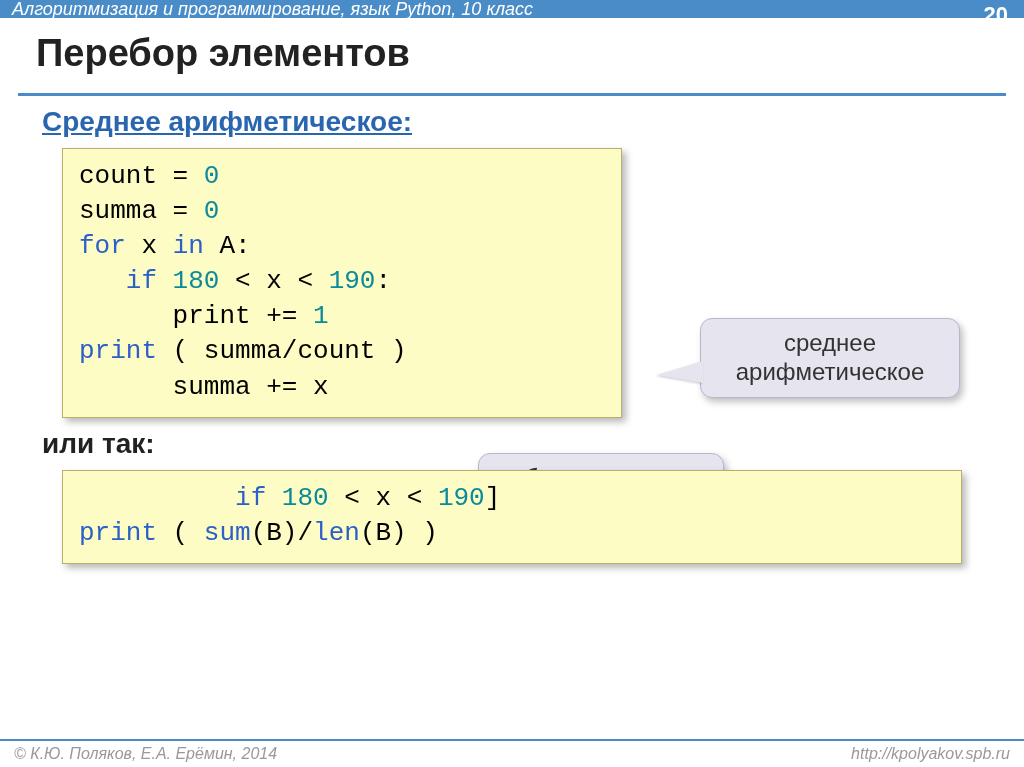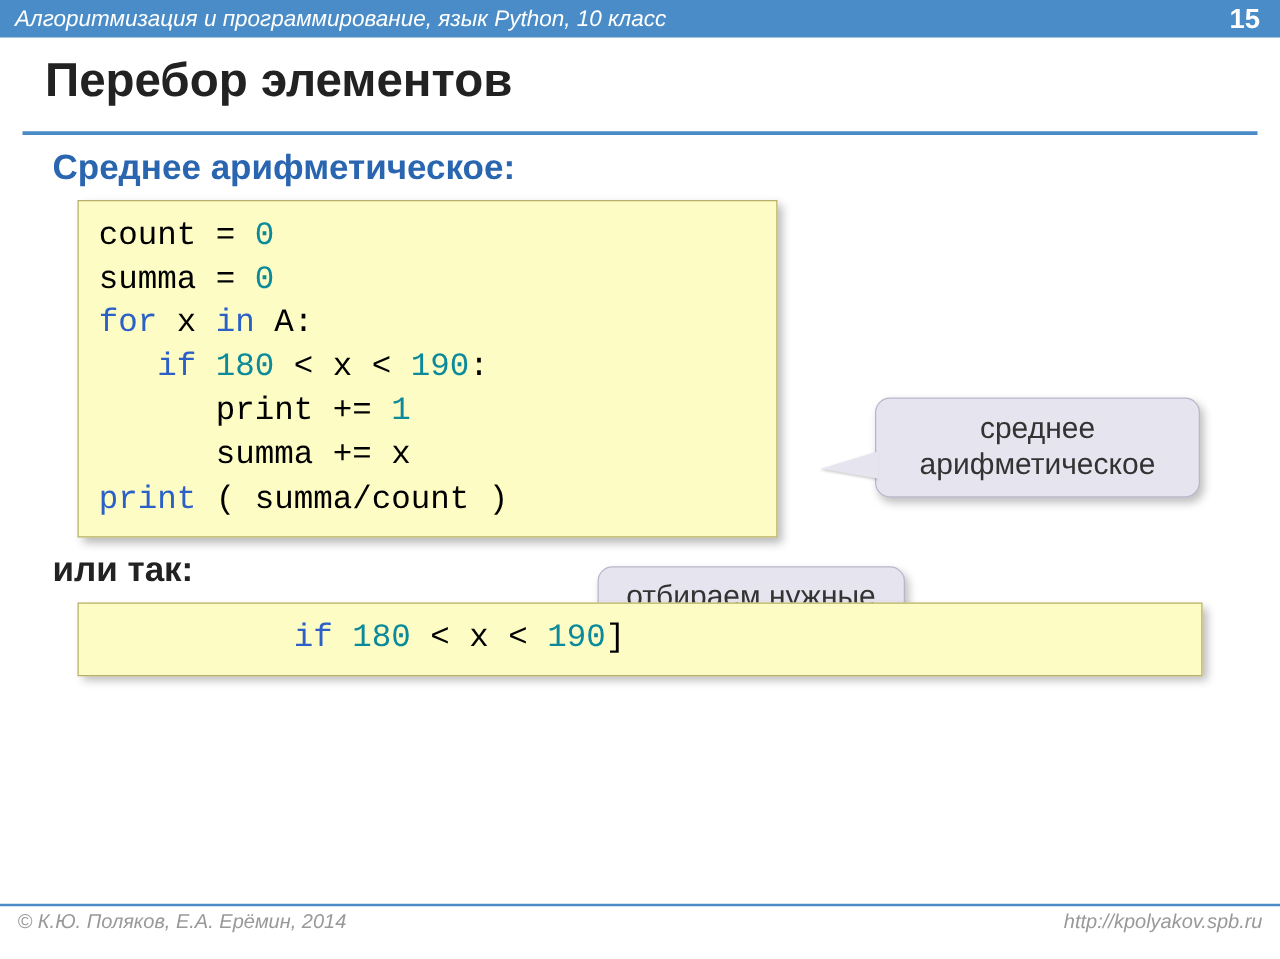--- a/index.html
+++ b/index.html
@@ -2,36 +2,37 @@
 <html><head>
 <meta charset="utf-8">
 <style>
 * { margin: 0; padding: 0; box-sizing: border-box; }
 body {
   width: 1024px; height: 767px;
   font-family: Arial, Helvetica, sans-serif;
   background: #fff; position: relative; overflow: hidden;
 }
 .header {
-  height: 30px; background: #4a8cc7;
+  height: 18px; background: #4a8cc7;
   display: flex; align-items: center; padding: 0 12px;
   color: #fff; font-style: italic; font-size: 18px;
 }
 .header .page-num {
   position: absolute; right: 16px; top: 2px;
   font-size: 22px; font-weight: bold; font-style: normal;
 }
 .title {
   font-size: 38px; font-weight: bold; color: #222;
   padding: 14px 36px 18px;
 }
 .hr1 { height: 3px; background: #4a8cc7; margin: 0 18px; }
 .subtitle {
   color: #2a66b0; font-size: 28px; font-weight: bold;
   padding: 10px 42px 10px;
+  text-decoration: underline;
 }
 .label2 {
   color: #222; font-size: 28px; font-weight: bold;
   padding: 10px 42px 6px;
 }
 .codebox {
   background: #fdfcc4;
   border: 1px solid #b8b06a;
   margin: 0 62px; padding: 10px 16px 12px;
   font-family: "Courier New", monospace;
@@ -71,61 +72,62 @@
   border-left: 8px solid transparent;
   border-right: 24px solid transparent;
   border-top: 28px solid #e6e4ee;
   filter: drop-shadow(1px 2px 1px rgba(0,0,0,.2));
 }
 
 .footer {
   position: absolute; bottom: 0; left: 0; right: 0;
   border-top: 2px solid #4a8cc7;
   display: flex; justify-content: space-between;
-  padding: 4px 14px 20px; color: #999; font-style: italic;
+  padding: 4px 14px 4px; color: #999; font-style: italic;
   font-size: 16px;
   align-items: flex-end;
 }
 </style>
 </head>
 <body>
 
 <div class="header">
   <span>Алгоритмизация и программирование, язык Python, 10 класс</span>
-  <span class="page-num">15</span>
+  <span class="page-num">20</span>
 </div>
 
 <div class="title">Перебор элементов</div>
 <div class="hr1"></div>
 
 <div class="subtitle">Среднее арифметическое:</div>
 
 <div class="codebox" style="width:560px;">
   <div class="line"><span>count</span><span> = </span><span class="num">0</span></div>
   <div class="line"><span>summa</span><span> = </span><span class="num">0</span></div>
   <div class="line"><span class="kw">for</span><span> x </span><span class="kw">in</span><span> A:</span></div>
   <div class="line"><span class="kw">   if</span><span class="num"> 180</span><span> &lt; x &lt; </span><span class="num">190</span><span>:</span></div>
   <div class="line"><span>      print += </span><span class="num">1</span></div>
+  <div class="line"><span class="blue">print</span><span> ( summa/count )</span></div>
   <div class="line"><span>      summa += x</span></div>
-  <div class="line"><span class="blue">print</span><span> ( summa/count )</span></div>
 </div>
 
 <div class="callout c1">
   <div class="tail"></div>
   <div>среднее</div>
   <div>арифметическое</div>
 </div>
 
 <div class="label2">или так:</div>
 
 <div class="callout c2">
   <div class="tail"></div>
   <span>отбираем нужные</span>
 </div>
 
 <div class="codebox" style="margin-top:4px;">
   <div class="line"><span class="kw">          if</span><span class="num"> 180</span><span> &lt; x &lt; </span><span class="num">190</span><span>]</span></div>
+  <div class="line"><span class="blue">print</span><span> ( </span><span class="blue">sum</span><span>(B)/</span><span class="blue">len</span><span>(B) )</span></div>
 </div>
 
 <div class="footer">
   <span>© К.Ю. Поляков, Е.А. Ерёмин, 2014</span>
   <span>http://kpolyakov.spb.ru</span>
 </div>
 
 </body></html>

